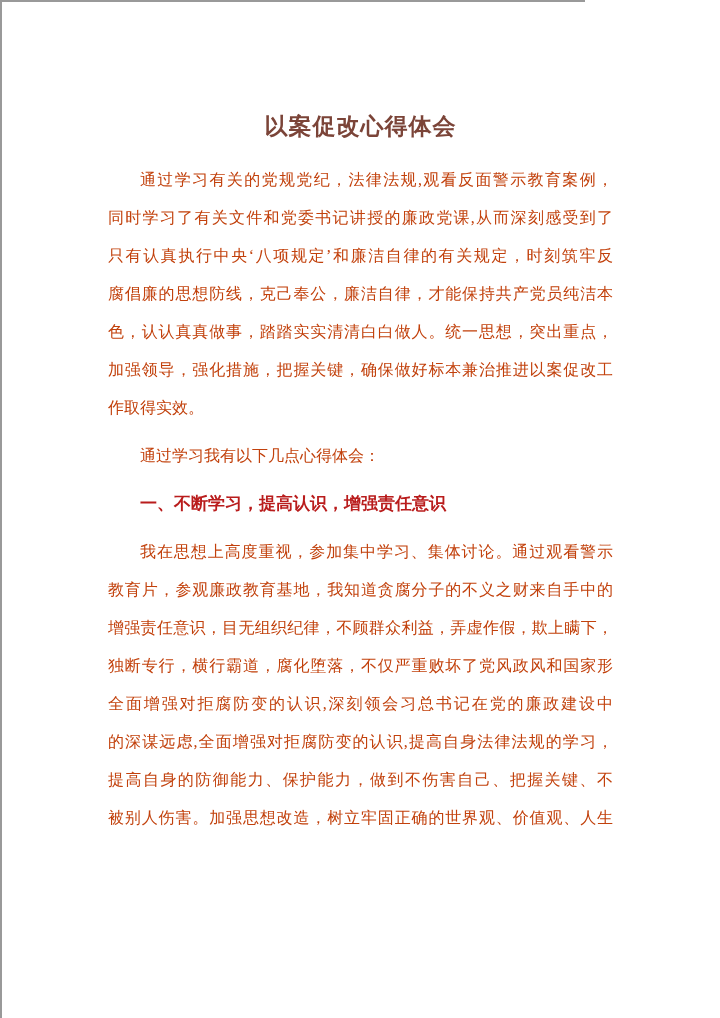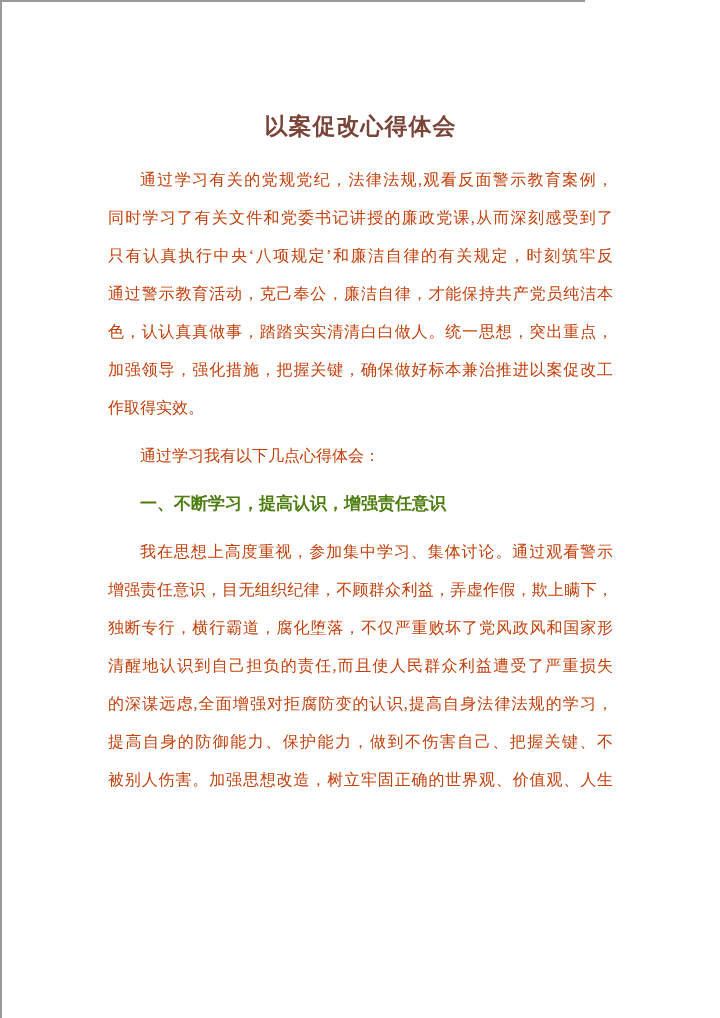--- a/index.html
+++ b/index.html
@@ -38,21 +38,21 @@
   .para {
     margin: 0 0 10px 0;
     padding: 0;
     color: #c2410c;
     font-size: 16px;
   }
   .para:last-child { margin-bottom: 0; }
   .para.heading {
     font-weight: bold;
     font-size: 17px;
-    color: #4d7c0f;
+    color: #b91c1c;
   }
   .line {
     height: 38px;
     line-height: 38px;
     overflow: hidden;
     text-align: justify;
     text-align-last: justify;
     text-justify: inter-ideograph;
   }
   .line.first {
@@ -66,35 +66,36 @@
 <body>
 
 <div class="page">
   <div class="doc">
     <h1 class="title" style="color: rgb(123, 68, 56);">以案促改心得体会</h1>
     <div id="paragraphs" style="color: rgb(62, 62, 62);">
         <div class="para">
           <div class="line first">通过学习有关的党规党纪，法律法规,观看反面警示教育案例，</div>
           <div class="line">同时学习了有关文件和党委书记讲授的廉政党课,从而深刻感受到了</div>
           <div class="line">只有认真执行中央‘八项规定’和廉洁自律的有关规定，时刻筑牢反</div>
-          <div class="line">通过警示教育活动，克己奉公，廉洁自律，才能保持共产党员纯洁本</div>
+          <div class="line">腐倡廉的思想防线，克己奉公，廉洁自律，才能保持共产党员纯洁本</div>
           <div class="line">色，认认真真做事，踏踏实实清清白白做人。统一思想，突出重点，</div>
           <div class="line">加强领导，强化措施，把握关键，确保做好标本兼治推进以案促改工</div>
           <div class="line no-stretch">作取得实效。</div>
         </div>
         <div class="para">
           <div class="line first no-stretch">通过学习我有以下几点心得体会：</div>
         </div>
         <div class="para heading">
           <div class="line first no-stretch">一、不断学习，提高认识，增强责任意识</div>
         </div>
         <div class="para">
           <div class="line first">我在思想上高度重视，参加集中学习、集体讨论。通过观看警示</div>
+          <div class="line">教育片，参观廉政教育基地，我知道贪腐分子的不义之财来自手中的</div>
           <div class="line">增强责任意识，目无组织纪律，不顾群众利益，弄虚作假，欺上瞒下，</div>
           <div class="line">独断专行，横行霸道，腐化堕落，不仅严重败坏了党风政风和国家形</div>
-          <div class="line">清醒地认识到自己担负的责任,而且使人民群众利益遭受了严重损失</div>
+          <div class="line">全面增强对拒腐防变的认识,深刻领会习总书记在党的廉政建设中</div>
           <div class="line">的深谋远虑,全面增强对拒腐防变的认识,提高自身法律法规的学习，</div>
           <div class="line">提高自身的防御能力、保护能力，做到不伤害自己、把握关键、不</div>
           <div class="line">被别人伤害。加强思想改造，树立牢固正确的世界观、价值观、人生</div>
         </div>
       </div>
   </div>
 </div>
 
 </body></html>

